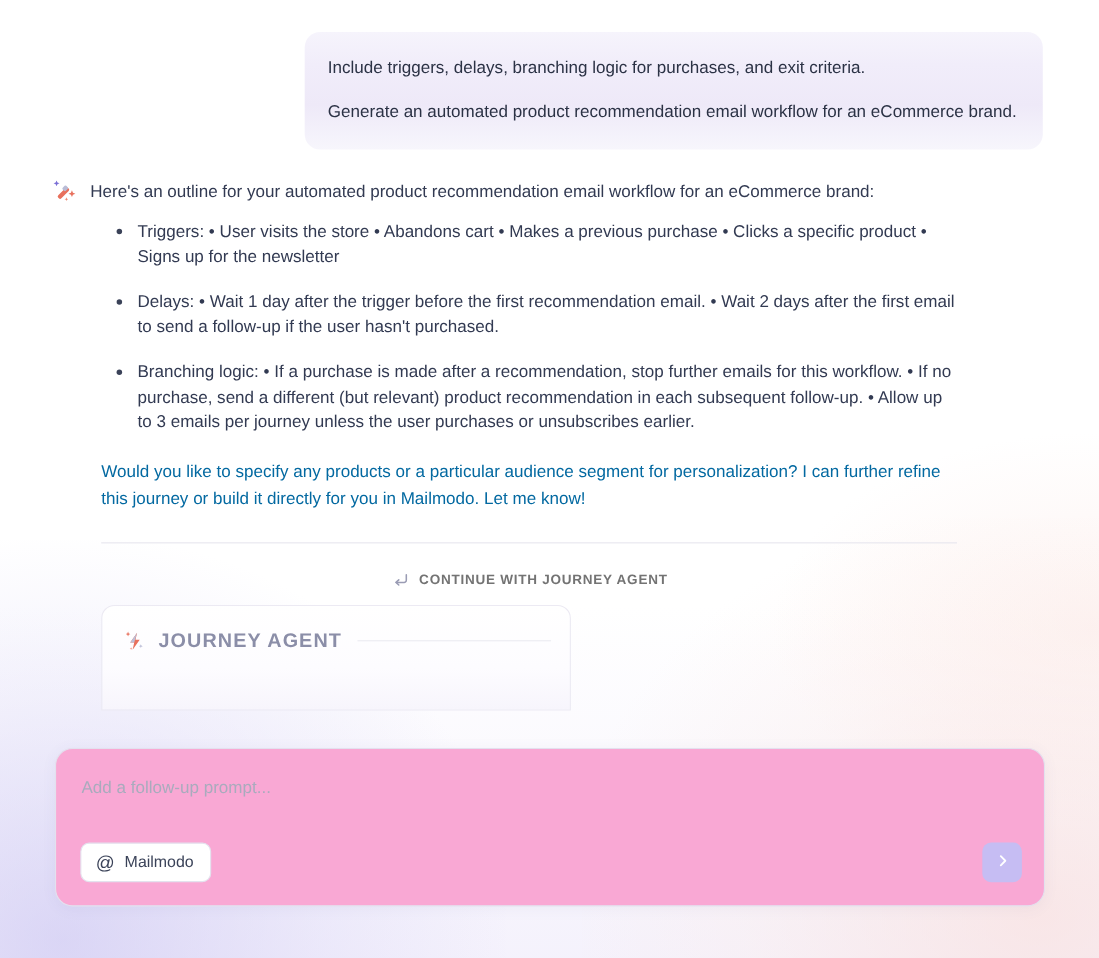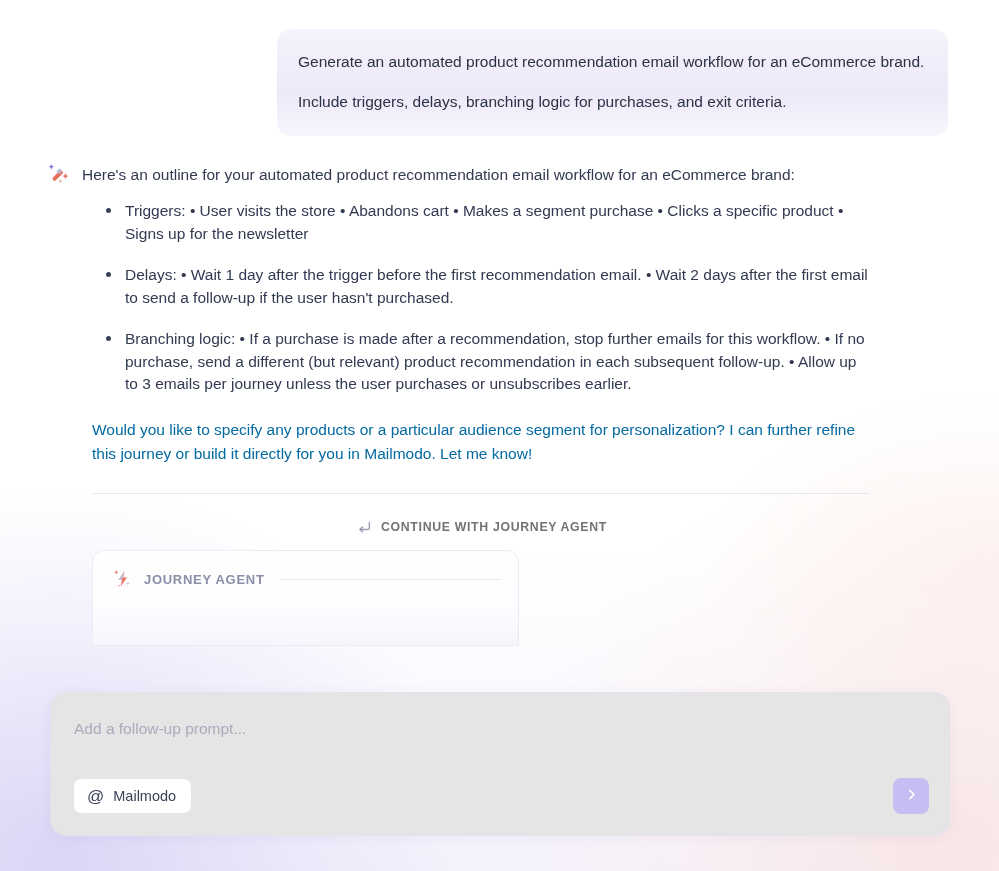--- a/index.html
+++ b/index.html
@@ -181,46 +181,45 @@
     align-items: center;
   }
   .bolt-icon {
     width: 20px;
     height: 20px;
     flex: 0 0 auto;
     margin-right: 11px;
   }
   .agent-title {
     color: #8b8ea8;
-    font-size: 13px;
+    font-size: 18px;
     font-weight: bold;
     letter-spacing: 0.055em;
     white-space: nowrap;
   }
   .agent-rule {
     flex: 1 1 auto;
     height: 1px;
     margin-left: 14px;
     background: #ececf2;
   }
 
   
   .composer {
     position: absolute;
     left: 50px;
     top: 680px;
     width: 900px;
     height: 144px;
-    background: #e5e5e5;
+    background: #f9a8d4;
     border: 1px solid #e3e1ee;
     border-radius: 16px;
     box-shadow: 0 2px 14px rgba(90,80,140,0.06);
     z-index: 3;
     padding: 0;
-    margin-top: 12px;
   }
   .composer-input {
     width: 100%;
     border: 0;
     outline: none;
     background: transparent;
     font-family: "Liberation Sans", sans-serif;
     font-size: 15.5px;
     color: #3a4258;
     padding: 27px 24px 0 23px;
@@ -276,22 +275,22 @@
   <div class="bg-bottom-wash"></div>
   <div class="bg-lavender"></div>
   <div class="bg-peach-top"></div>
   <div class="bg-peach"></div>
 </div>
 
 <main class="conversation">
 
   <div class="user-row">
     <div class="user-bubble">
+      <p>Include triggers, delays, branching logic for purchases, and exit criteria.</p>
       <p>Generate an automated product recommendation email workflow for an eCommerce brand.</p>
-      <p>Include triggers, delays, branching logic for purchases, and exit criteria.</p>
     </div>
   </div>
 
   <div class="assistant-row">
 
     <span class="wand-icon">
       <svg viewBox="0 0 22 22" width="22" height="22" aria-hidden="true">
         <g>
 
           <rect x="3.4" y="10.6" width="12.6" height="4.0" rx="1.6" transform="rotate(-45 9.7 12.6)" fill="#e8705c"></rect>
@@ -303,21 +302,21 @@
 
           <path d="M12.4 16.4 L12.9 17.6 L14.1 18.1 L12.9 18.6 L12.4 19.8 L11.9 18.6 L10.7 18.1 L11.9 17.6 Z" fill="#f08a72"></path>
         </g>
       </svg>
     </span>
 
     <div class="assistant-body">
       <p class="assistant-lead">Here's an outline for your automated product recommendation email workflow for an eCommerce brand:</p>
 
       <ul class="outline">
-        <li>Triggers: • User visits the store • Abandons cart • Makes a segment purchase • Clicks a specific product • Signs up for the newsletter</li>
+        <li>Triggers: • User visits the store • Abandons cart • Makes a previous purchase • Clicks a specific product • Signs up for the newsletter</li>
         <li>Delays: • Wait 1 day after the trigger before the first recommendation email. • Wait 2 days after the first email to send a follow-up if the user hasn't purchased.</li>
         <li>Branching logic: • If a purchase is made after a recommendation, stop further emails for this workflow. • If no purchase, send a different (but relevant) product recommendation in each subsequent follow-up. • Allow up to 3 emails per journey unless the user purchases or unsubscribes earlier.</li>
       </ul>
 
       <p class="closing">Would you like to specify any products or a particular audience segment for personalization? I can further refine this journey or build it directly for you in Mailmodo. Let me know!</p>
 
       <div class="hr-divider"></div>
 
       <div class="continue-row">
         <span class="enter-arrow">

